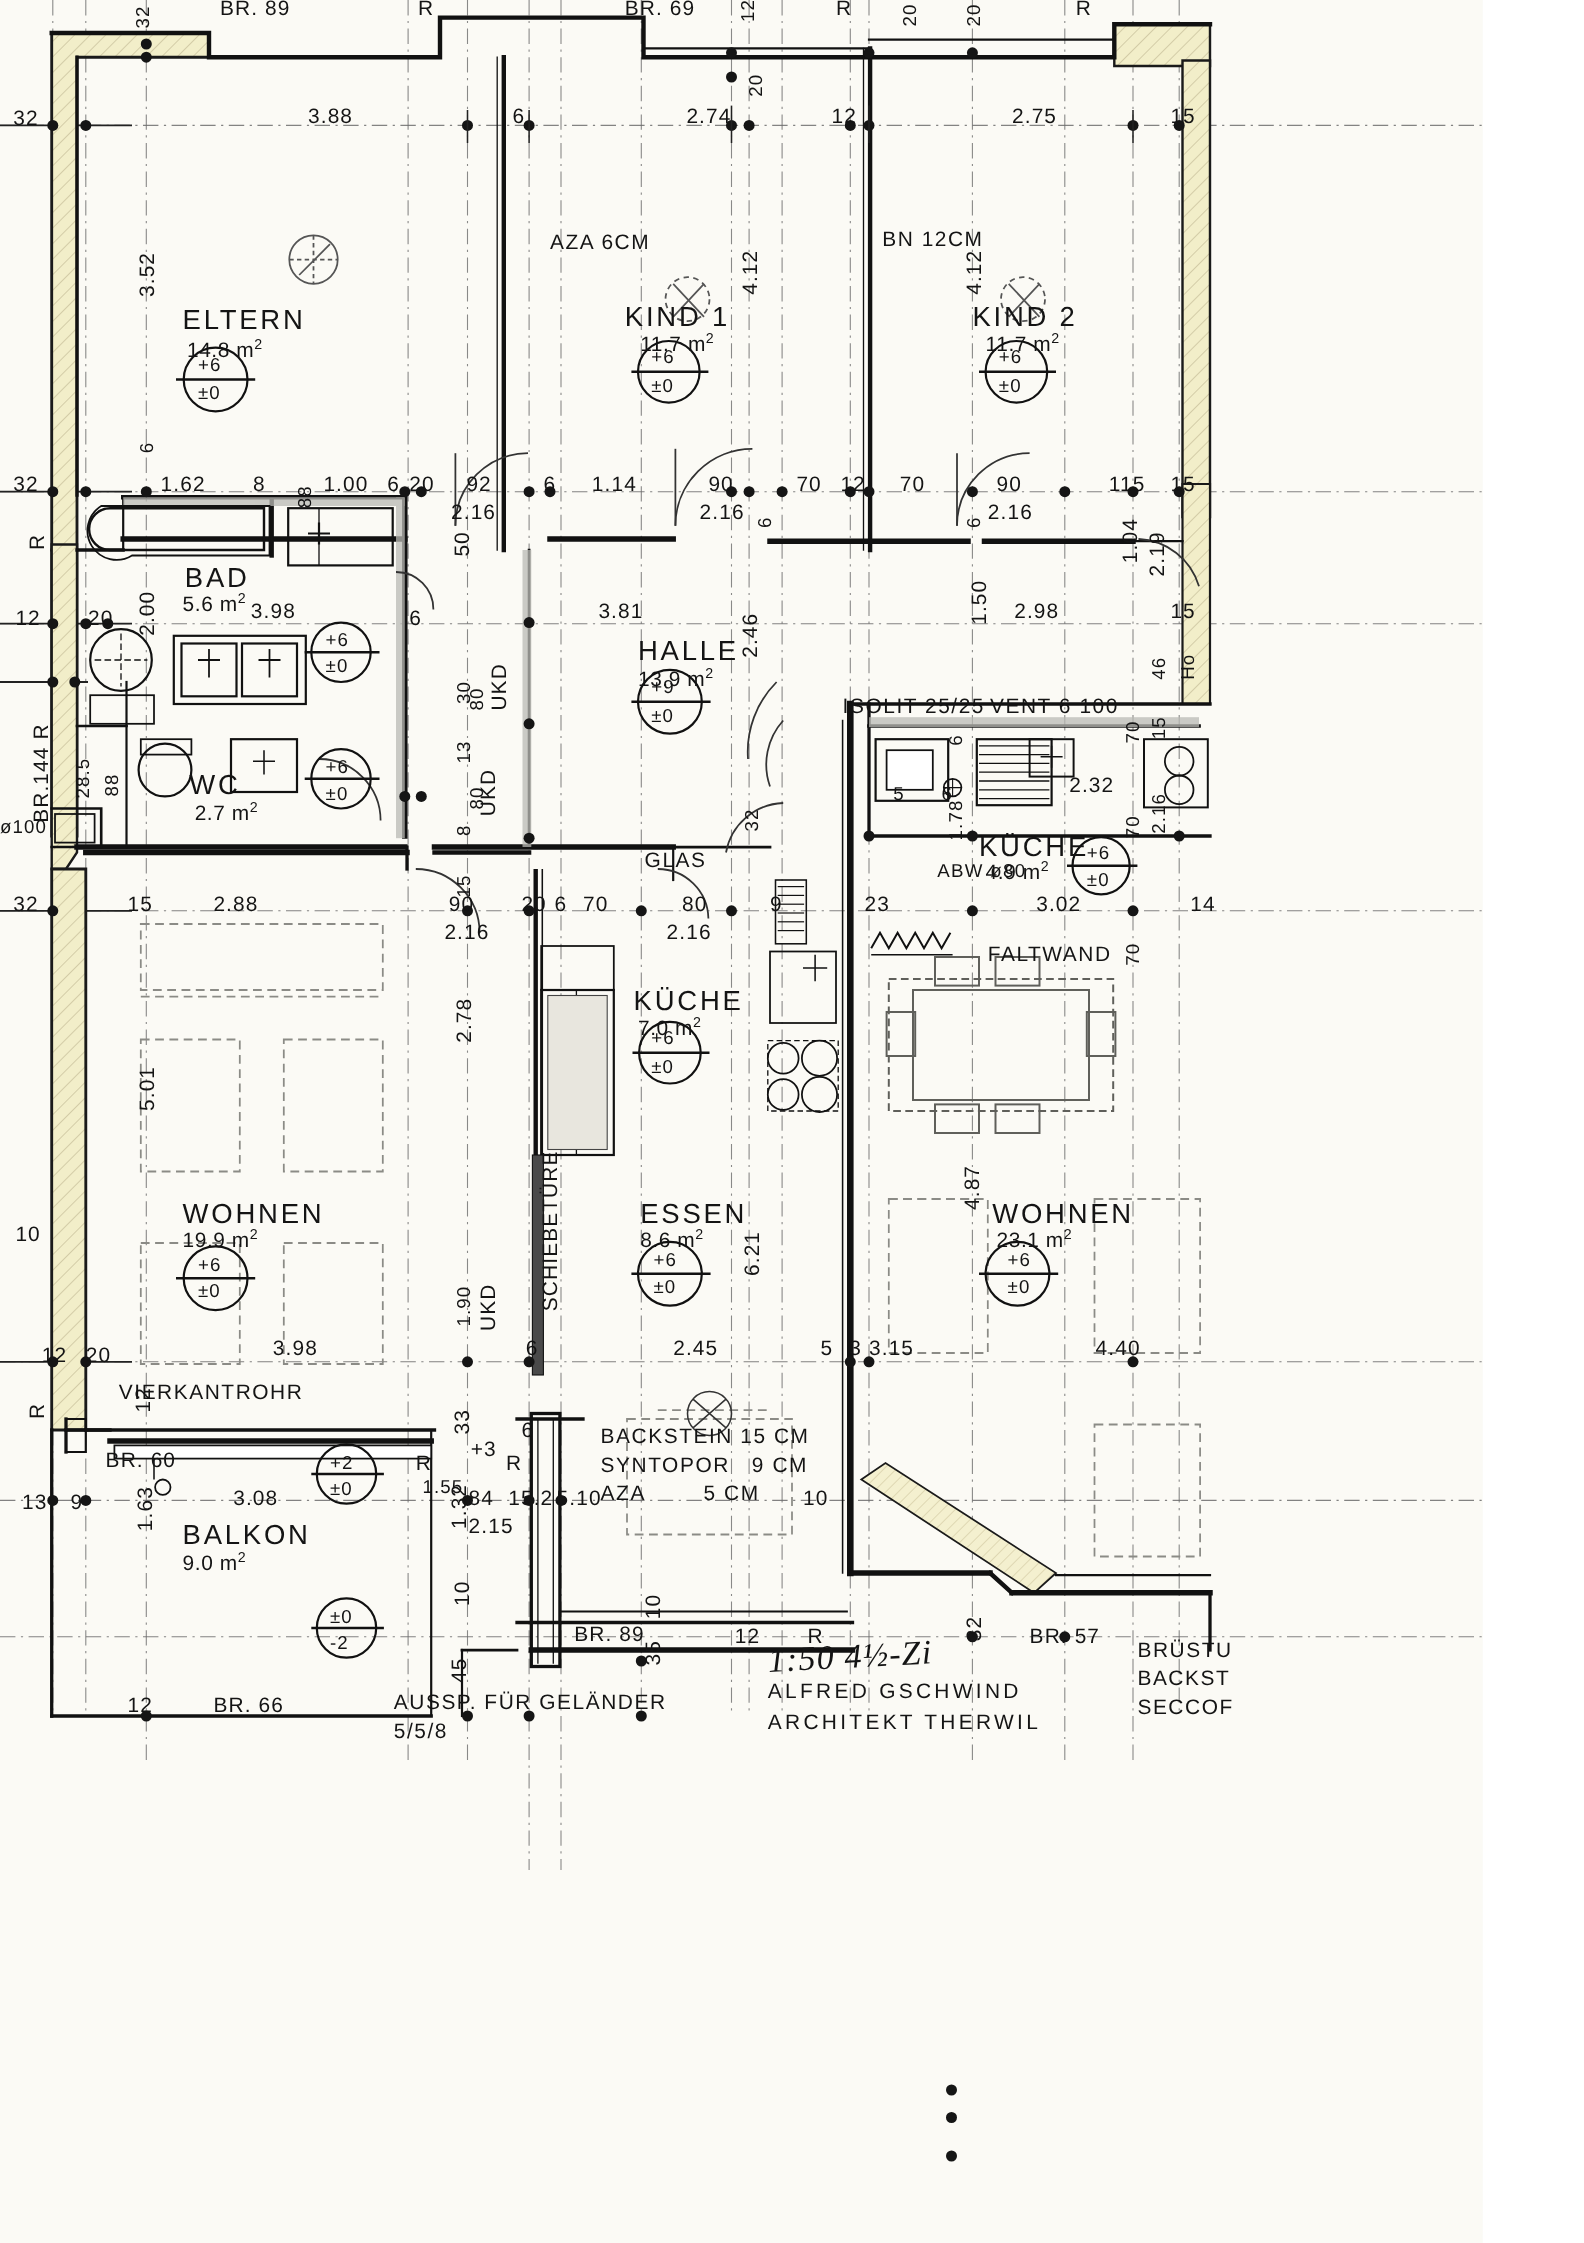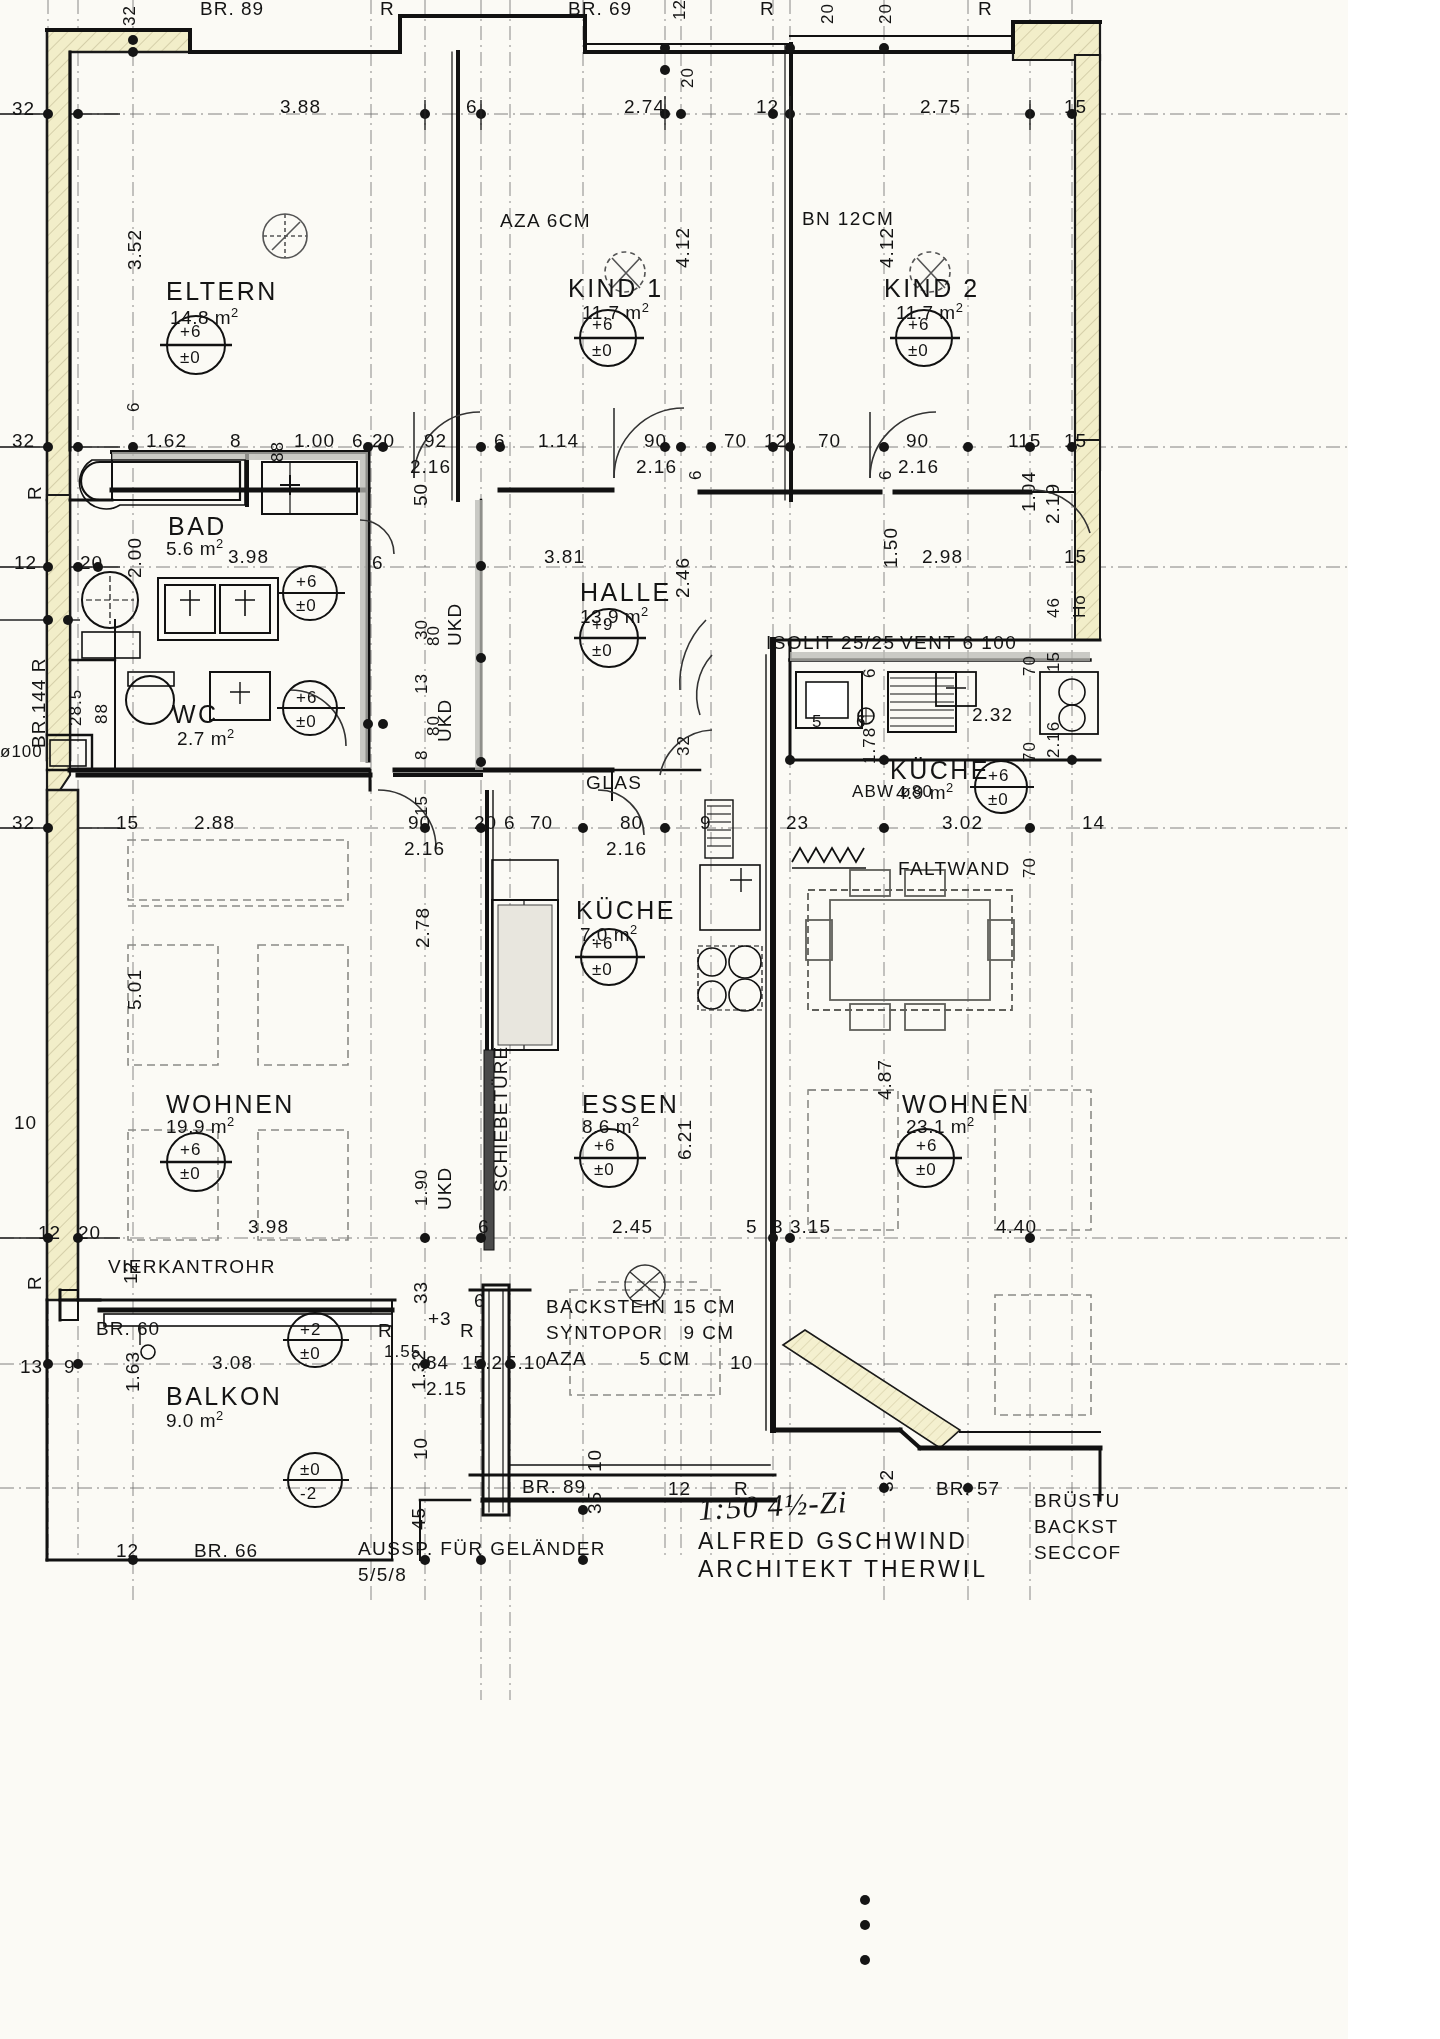--- a/index.html
+++ b/index.html
@@ -11,21 +11,21 @@
 
   
   .lbl{position:absolute;white-space:pre;color:#141414;font-family:"Liberation Sans",sans-serif;}
   .roomname{font-size:25px;letter-spacing:2.5px;font-weight:400;}
   .roomarea{font-size:19px;letter-spacing:0.5px;}
   .dim{font-size:19px;letter-spacing:1px;}
   .dimsm{font-size:17px;letter-spacing:1px;}
   .note{font-size:19px;letter-spacing:1.4px;}
   .notesm{font-size:17px;letter-spacing:1.2px;}
   .rot90{transform:rotate(-90deg);transform-origin:0 0;}
-  .title{font-size:23px;letter-spacing:3px;}
+  .title{font-size:19px;letter-spacing:3px;}
   .hand{font-family:"Liberation Serif",serif;font-size:31px;font-style:italic;letter-spacing:1px;transform:rotate(-3deg);}
   .sup{font-size:0.68em;vertical-align:super;}
 </style>
 </head>
 <body>
 
 <div id="sheet">
 
 <svg id="plan" viewBox="0 0 1440 2039">
   <defs>

